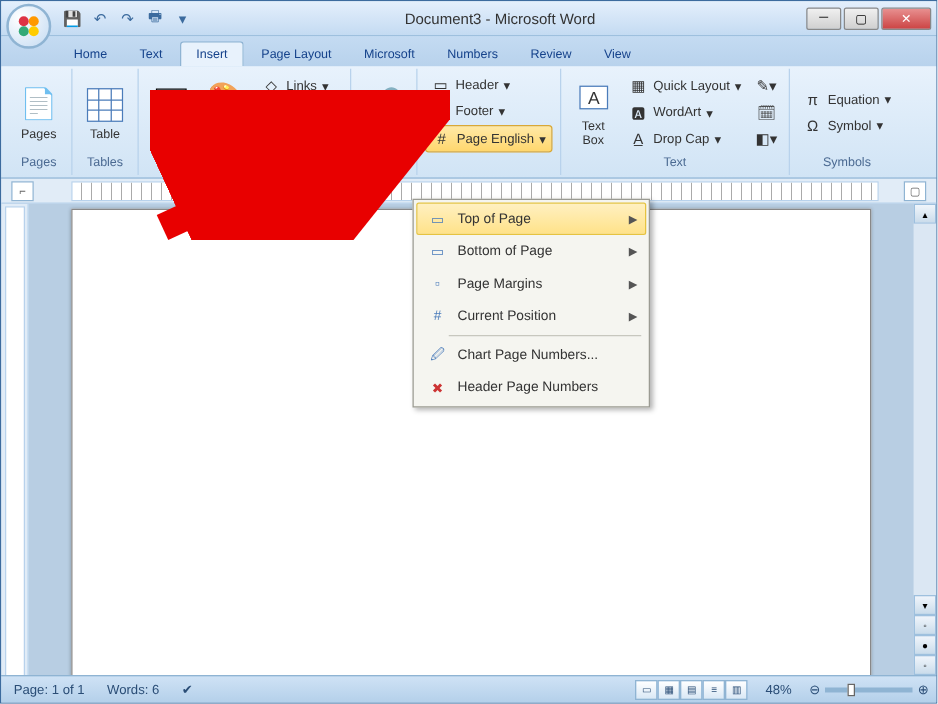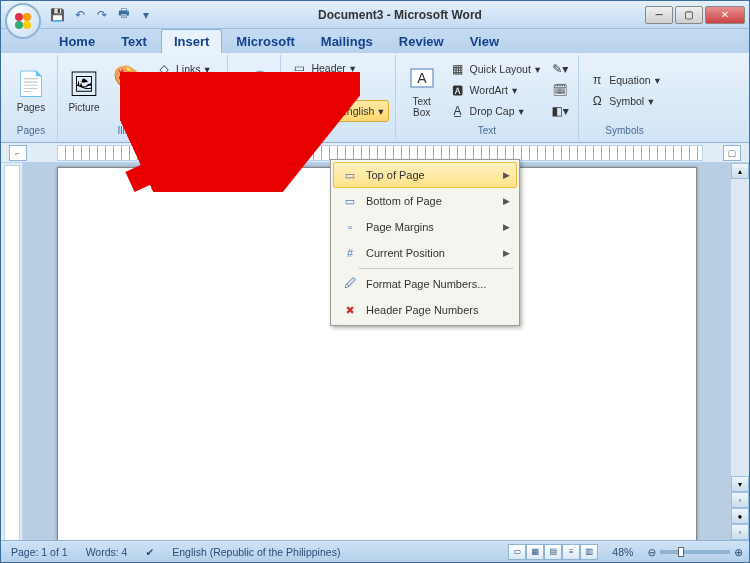--- a/index.html
+++ b/index.html
@@ -4,29 +4,29 @@
 <style>
 * { margin: 0; padding: 0; box-sizing: border-box; font-family: 'Segoe UI', Tahoma, sans-serif; }
 body { width: 750px; height: 563px; overflow: hidden; background: #fff; position: relative; }
 
 .window { width: 750px; height: 563px; border: 1px solid #3c6b9e; background: linear-gradient(to bottom, #c4dbf2 0%, #a9cbe8 100%); display: flex; flex-direction: column; }
 
 .titlebar { height: 28px; background: linear-gradient(to bottom, #e4effc, #c4dbf2); display: flex; align-items: center; padding: 0 4px; border-bottom: 1px solid #9ec0de; }
 .office-button { width: 36px; height: 36px; border-radius: 50%; background: radial-gradient(circle at 30% 30%, #fff, #c4dbf2); border: 2px solid #8fb4d3; margin-top: 12px; z-index: 10; display: flex; align-items: center; justify-content: center; font-size: 18px; }
 .qat { display: flex; gap: 4px; margin-left: 8px; }
 .qat-item { width: 18px; height: 18px; display: flex; align-items: center; justify-content: center; font-size: 12px; color: #3c6b9e; cursor: pointer; }
-.win-title { flex: 1; text-align: center; font-size: 12px; color: #333; font-weight: bold; }
+.win-title { flex: 1; text-align: center; font-size: 12px; color: #333; }
 .win-controls { display: flex; gap: 2px; }
 .win-btn { width: 28px; height: 18px; border: 1px solid #888; font-size: 10px; display: flex; align-items: center; justify-content: center; border-radius: 2px; cursor: pointer; }
 .win-min { background: linear-gradient(#f0f0f0,#d0d0d0); }
 .win-max { background: linear-gradient(#f0f0f0,#d0d0d0); }
 .win-close { background: linear-gradient(#e89090,#c44); color: #fff; width: 40px; }
 
 .tabs { height: 24px; display: flex; align-items: flex-end; padding-left: 46px; gap: 2px; background: linear-gradient(to bottom, #c4dbf2, #b8d2ec); }
-.tab { padding: 4px 12px; font-size: 13px; color: #15428b; cursor: pointer; font-weight: bold; }
+.tab { padding: 4px 12px; font-size: 10px; color: #15428b; cursor: pointer; }
 .tab.active { background: #e8f2fc; border: 1px solid #8fb4d3; border-bottom: none; border-radius: 3px 3px 0 0; }
 
 .ribbon { height: 90px; background: linear-gradient(to bottom, #e8f2fc, #d1e4f5); border-bottom: 1px solid #8fb4d3; display: flex; padding: 2px 4px; }
 .group { border-right: 1px solid #b8d2ec; padding: 2px 6px; display: flex; flex-direction: column; position: relative; }
 .group-content { flex: 1; display: flex; align-items: center; gap: 4px; }
 .group-label { text-align: center; font-size: 10px; color: #4b6a92; padding: 2px 0; }
 .big-btn { display: flex; flex-direction: column; align-items: center; gap: 2px; padding: 4px; cursor: pointer; min-width: 40px; }
 .big-btn .icon { width: 32px; height: 32px; display: flex; align-items: center; justify-content: center; font-size: 24px; }
 .big-btn .lbl { font-size: 10px; color: #333; text-align: center; line-height: 1.1; }
 .btn-stack { display: flex; flex-direction: column; gap: 1px; }
@@ -92,37 +92,55 @@
       <div class="win-btn win-min">─</div>
       <div class="win-btn win-max">▢</div>
       <div class="win-btn win-close">✕</div>
     </div>
   </div>
 
   <div class="tabs">
     <div class="tab">Home</div>
     <div class="tab">Text</div>
     <div class="tab active">Insert</div>
+    <div class="tab">Page Layout</div>
     <div class="tab">Microsoft</div>
-    <div class="tab">Mailings</div>
+    <div class="tab">Numbers</div>
     <div class="tab">Review</div>
     <div class="tab">View</div>
   </div>
 
   <div class="ribbon">
     <div class="group">
       <div class="group-content">
         <div class="big-btn">
           <div class="icon">📄</div>
           <div class="lbl">Pages</div>
         </div>
       </div>
       <div class="group-label">Pages</div>
     </div>
 
+    <div class="group">
+      <div class="group-content">
+        <div class="big-btn">
+          <div class="icon">
+              <svg width="30" height="28">
+                <rect x="1" y="1" width="28" height="26" fill="#fff" stroke="#4b7cba"></rect>
+                <line x1="1" y1="10" x2="29" y2="10" stroke="#4b7cba"></line>
+                <line x1="1" y1="18" x2="29" y2="18" stroke="#4b7cba"></line>
+                <line x1="10" y1="1" x2="10" y2="27" stroke="#4b7cba"></line>
+                <line x1="20" y1="1" x2="20" y2="27" stroke="#4b7cba"></line>
+              </svg>
+            </div>
+          <div class="lbl">Table</div>
+        </div>
+      </div>
+      <div class="group-label">Tables</div>
+    </div>
 
     <div class="group">
       <div class="group-content">
         <div class="big-btn">
           <div class="icon">🖼</div>
           <div class="lbl">Picture</div>
         </div>
         <div class="big-btn">
           <div class="icon">🎨</div>
           <div class="lbl" style="white-space:pre">Clip
@@ -225,23 +243,22 @@
       <div class="scroll-track"></div>
       <div class="scroll-btn">▾</div>
       <div class="scroll-btn">◦</div>
       <div class="scroll-btn">●</div>
       <div class="scroll-btn">◦</div>
     </div>
   </div>
 
   <div class="statusbar">
     <div class="status-item">Page: 1 of 1</div>
-    <div class="status-item">Words: 4</div>
+    <div class="status-item">Words: 6</div>
     <div class="status-item">✔</div>
-    <div class="status-item">English (Republic of the Philippines)</div>
     <div class="spacer"></div>
     <div class="view-btns">
       <div class="view-btn">▭</div>
       <div class="view-btn">▦</div>
       <div class="view-btn">▤</div>
       <div class="view-btn">≡</div>
       <div class="view-btn">▥</div>
     </div>
     <div class="status-item">48%</div>
     <div class="zoom">
@@ -272,21 +289,21 @@
     <span class="menu-arrow">▶</span>
   </div>
   <div class="menu-item">
     <span class="menu-icon">#</span>
     <span>Current Position</span>
     <span class="menu-arrow">▶</span>
   </div>
   <div class="sep"></div>
   <div class="menu-item">
     <span class="menu-icon">🖉</span>
-    <span>Format Page Numbers...</span>
+    <span>Chart Page Numbers...</span>
   </div>
   <div class="menu-item">
     <span class="menu-icon" style="color:#c33">✖</span>
     <span>Header Page Numbers</span>
   </div>
 </div>
 
 <svg class="arrow-annotation" width="240" height="120">
   <defs>
       <marker id="ah" markerWidth="12" markerHeight="12" refX="9" refY="6" orient="auto">

